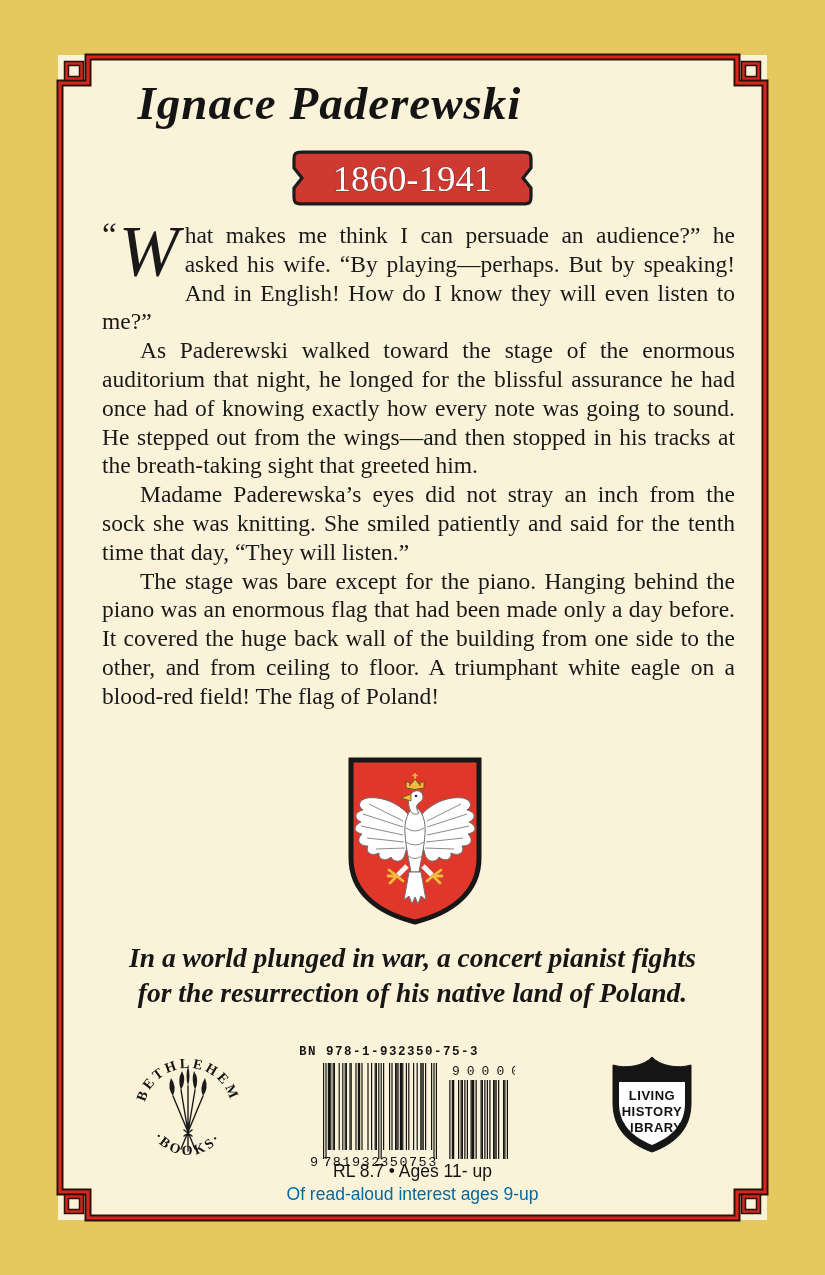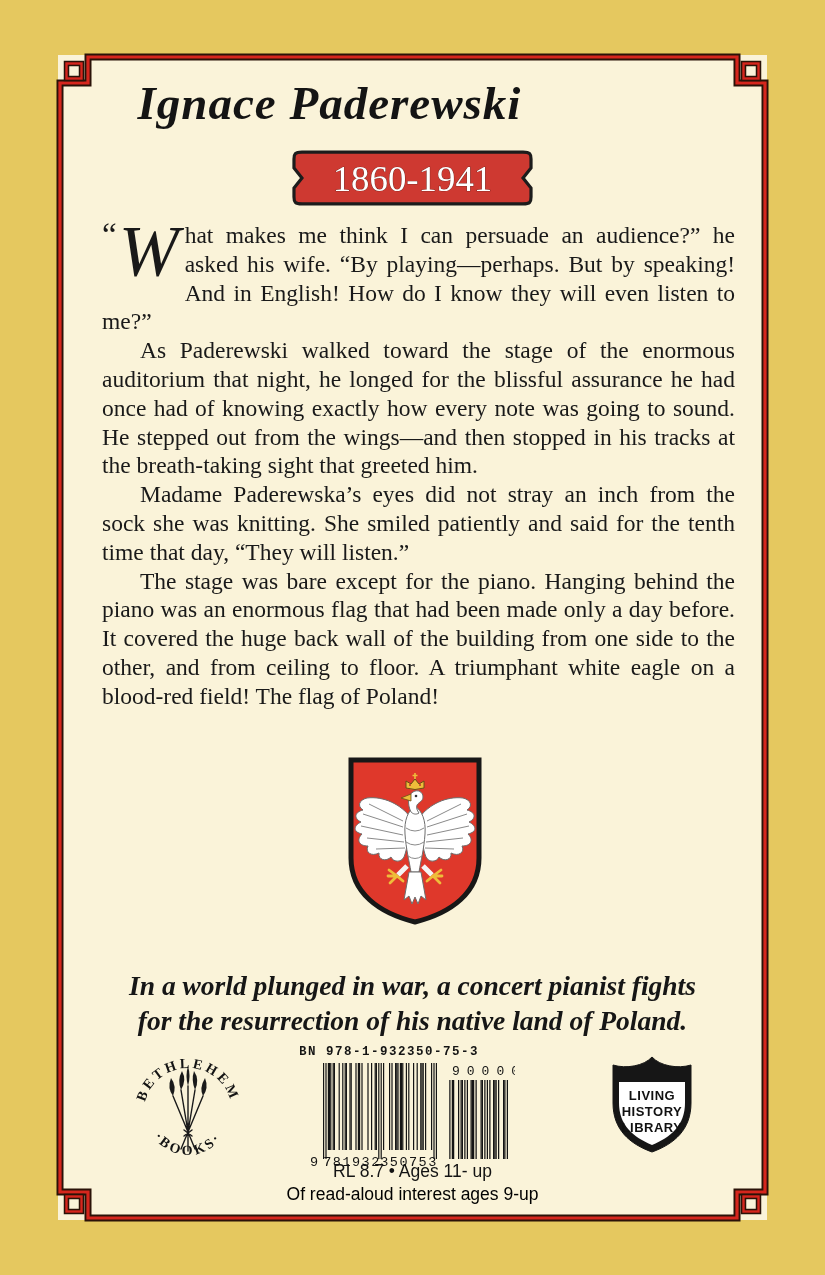--- a/index.html
+++ b/index.html
@@ -22,33 +22,33 @@
     font-size:23.5px;line-height:28.8px;text-align:justify;color:#191919;
   }
   .body-text p{margin:0;}
   .body-text p.indent{text-indent:38px;}
   .dropcap-wrap{float:left;display:flex;align-items:flex-start;height:56px;margin:2px 8px 0 0;}
   .open-quote{font-size:33px;line-height:1;margin:-4px 2px 0 0;}
   .dropcap{font-size:72px;line-height:0.78;font-style:italic;letter-spacing:-2px;}
   .flag{left:345px;top:754px;}
   .tagline{
     left:0;top:940px;width:825px;text-align:center;
-    font-size:27.5px;line-height:35px;font-style:italic;font-weight:bold;color:#161616;margin-top:28px;
+    font-size:27.5px;line-height:35px;font-style:italic;font-weight:bold;color:#161616;
   }
   .pub-logo{left:133px;top:1052px;}
   .pub-logo text{font-family:"Liberation Serif",serif;font-size:14px;font-weight:bold;fill:#141414;letter-spacing:3px;}
   .barcode{left:300px;top:1042px;}
   .barcode text{fill:#141414;}
   .bc-isbn{font-family:"Liberation Mono",monospace;font-size:12.5px;letter-spacing:1.5px;font-weight:bold;}
   .bc-digit{font-family:"Liberation Mono",monospace;font-size:13.5px;}
   .bc-sup{font-family:"Liberation Mono",monospace;font-size:13px;letter-spacing:7px;}
   .lib-shield{left:606px;top:1053px;}
   .lib-shield text{font-family:"Liberation Sans",sans-serif;font-size:13px;font-weight:bold;fill:#111;letter-spacing:0.5px;}
   .footer-line1{left:0;top:1161px;width:825px;text-align:center;font-family:"Liberation Sans",sans-serif;font-size:17.5px;color:#131313;}
-  .footer-line2{left:0;top:1184px;width:825px;text-align:center;font-family:"Liberation Sans",sans-serif;font-size:17.5px;color:#000000;}
+  .footer-line2{left:0;top:1184px;width:825px;text-align:center;font-family:"Liberation Sans",sans-serif;font-size:17.5px;color:#0369a1;}
 </style>
 </head>
 <body>
 
 <div class="cover">
 
   <div class="panel"></div>
 
   <svg class="frame" width="825" height="1275" viewBox="0 0 825 1275">
     <path d="M88,57 L737,57 L737,83 L765,83 L765,1192 L737,1192 L737,1218 L88,1218 L88,1192 L60,1192 L60,83 L88,83 Z" fill="none" stroke="#2a1208" stroke-width="7"></path>

